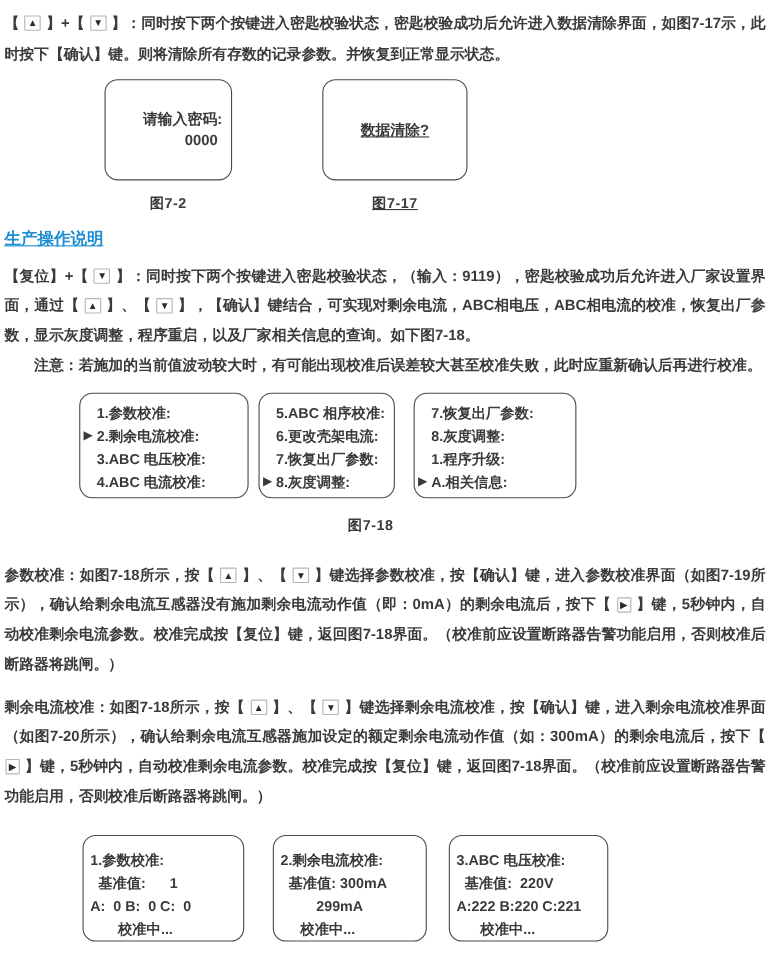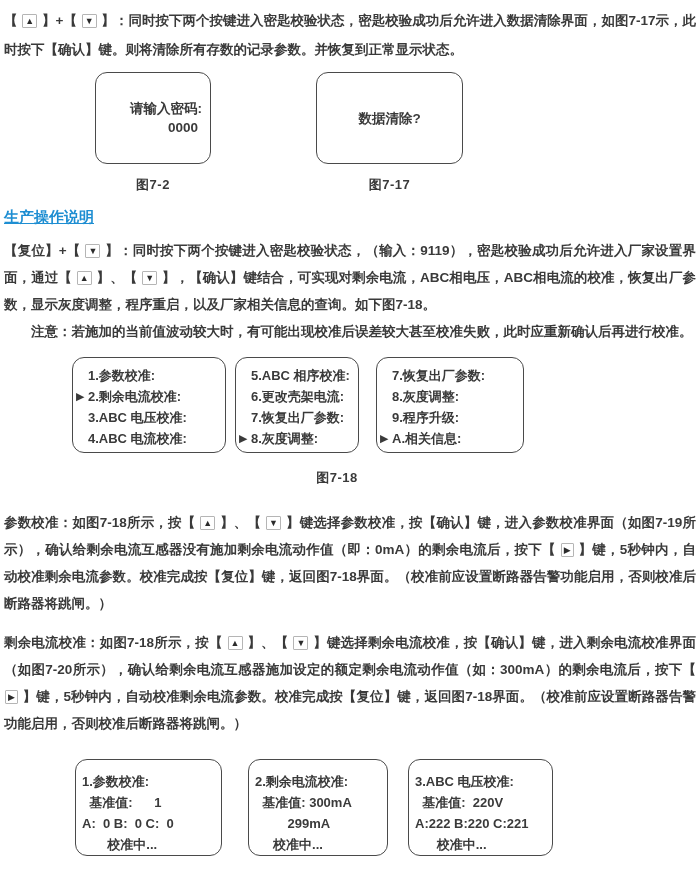--- a/index.html
+++ b/index.html
@@ -51,21 +51,21 @@
     text-align:center;
     font-size:13px;
     margin-top:12px;
     letter-spacing:0.5px;
   }
 
   
   .row1 { margin-top:8px; }
   .row1 .lcd-box { height:92px; display:flex; flex-direction:column; justify-content:center; }
   .w16 { margin-left:93px; width:116px; }
-  .w17 { margin-left:105px; width:147px; }
+  .w17 { margin-left:82px; width:132px;text-decoration:underline; }
   .pw-line1 { font-size:13.5px; padding-left:34px; line-height:19px; }
   .pw-line2 { font-size:13.5px; padding-left:72px; line-height:19px; }
   .clear-line { font-size:13.5px; text-align:center; line-height:19px; }
 
   
   .row2 { margin-top:12px; }
   .w18a { margin-left:70px; width:154px; }
   .w18b { margin-left:9px;  width:124px; }
   .w18c { margin-left:17px; width:148px; }
   .menu-box { height:96px; padding:7px 2px 0 3px; }
@@ -127,21 +127,21 @@
         <div class="menu-row"><span class="menu-marker"></span><span>5.ABC 相序校准:</span></div>
         <div class="menu-row"><span class="menu-marker"></span><span>6.更改壳架电流:</span></div>
         <div class="menu-row"><span class="menu-marker"></span><span>7.恢复出厂参数:</span></div>
         <div class="menu-row"><span class="menu-marker">▶</span><span>8.灰度调整:</span></div>
       </div>
     </div>
     <div class="figwrap w18c">
       <div class="lcd-box menu-box" style="border-color: rgb(74, 74, 74);">
         <div class="menu-row"><span class="menu-marker"></span><span>7.恢复出厂参数:</span></div>
         <div class="menu-row"><span class="menu-marker"></span><span>8.灰度调整:</span></div>
-        <div class="menu-row"><span class="menu-marker"></span><span>9.程序升级:</span></div>
+        <div class="menu-row"><span class="menu-marker"></span><span>1.程序升级:</span></div>
         <div class="menu-row"><span class="menu-marker">▶</span><span>A.相关信息:</span></div>
       </div>
     </div>
   </div>
   <div class="fig18-caption">图7-18</div>
 
   <div class="para gap-after-18">参数校准：如图7-18所示，按【 <span class="keycap">▲</span> 】、【 <span class="keycap">▼</span> 】键选择参数校准，按【确认】键，进入参数校准界面（如图7-19所示），确认给剩余电流互感器没有施加剩余电流动作值（即：0mA）的剩余电流后，按下【 <span class="keycap">▶</span> 】键，5秒钟内，自动校准剩余电流参数。校准完成按【复位】键，返回图7-18界面。（校准前应设置断路器告警功能启用，否则校准后断路器将跳闸。）</div>
 
   <div class="para gap-para4">剩余电流校准：如图7-18所示，按【 <span class="keycap">▲</span> 】、【 <span class="keycap">▼</span> 】键选择剩余电流校准，按【确认】键，进入剩余电流校准界面（如图7-20所示），确认给剩余电流互感器施加设定的额定剩余电流动作值（如：300mA）的剩余电流后，按下【 <span class="keycap">▶</span> 】键，5秒钟内，自动校准剩余电流参数。校准完成按【复位】键，返回图7-18界面。（校准前应设置断路器告警功能启用，否则校准后断路器将跳闸。）</div>
 

